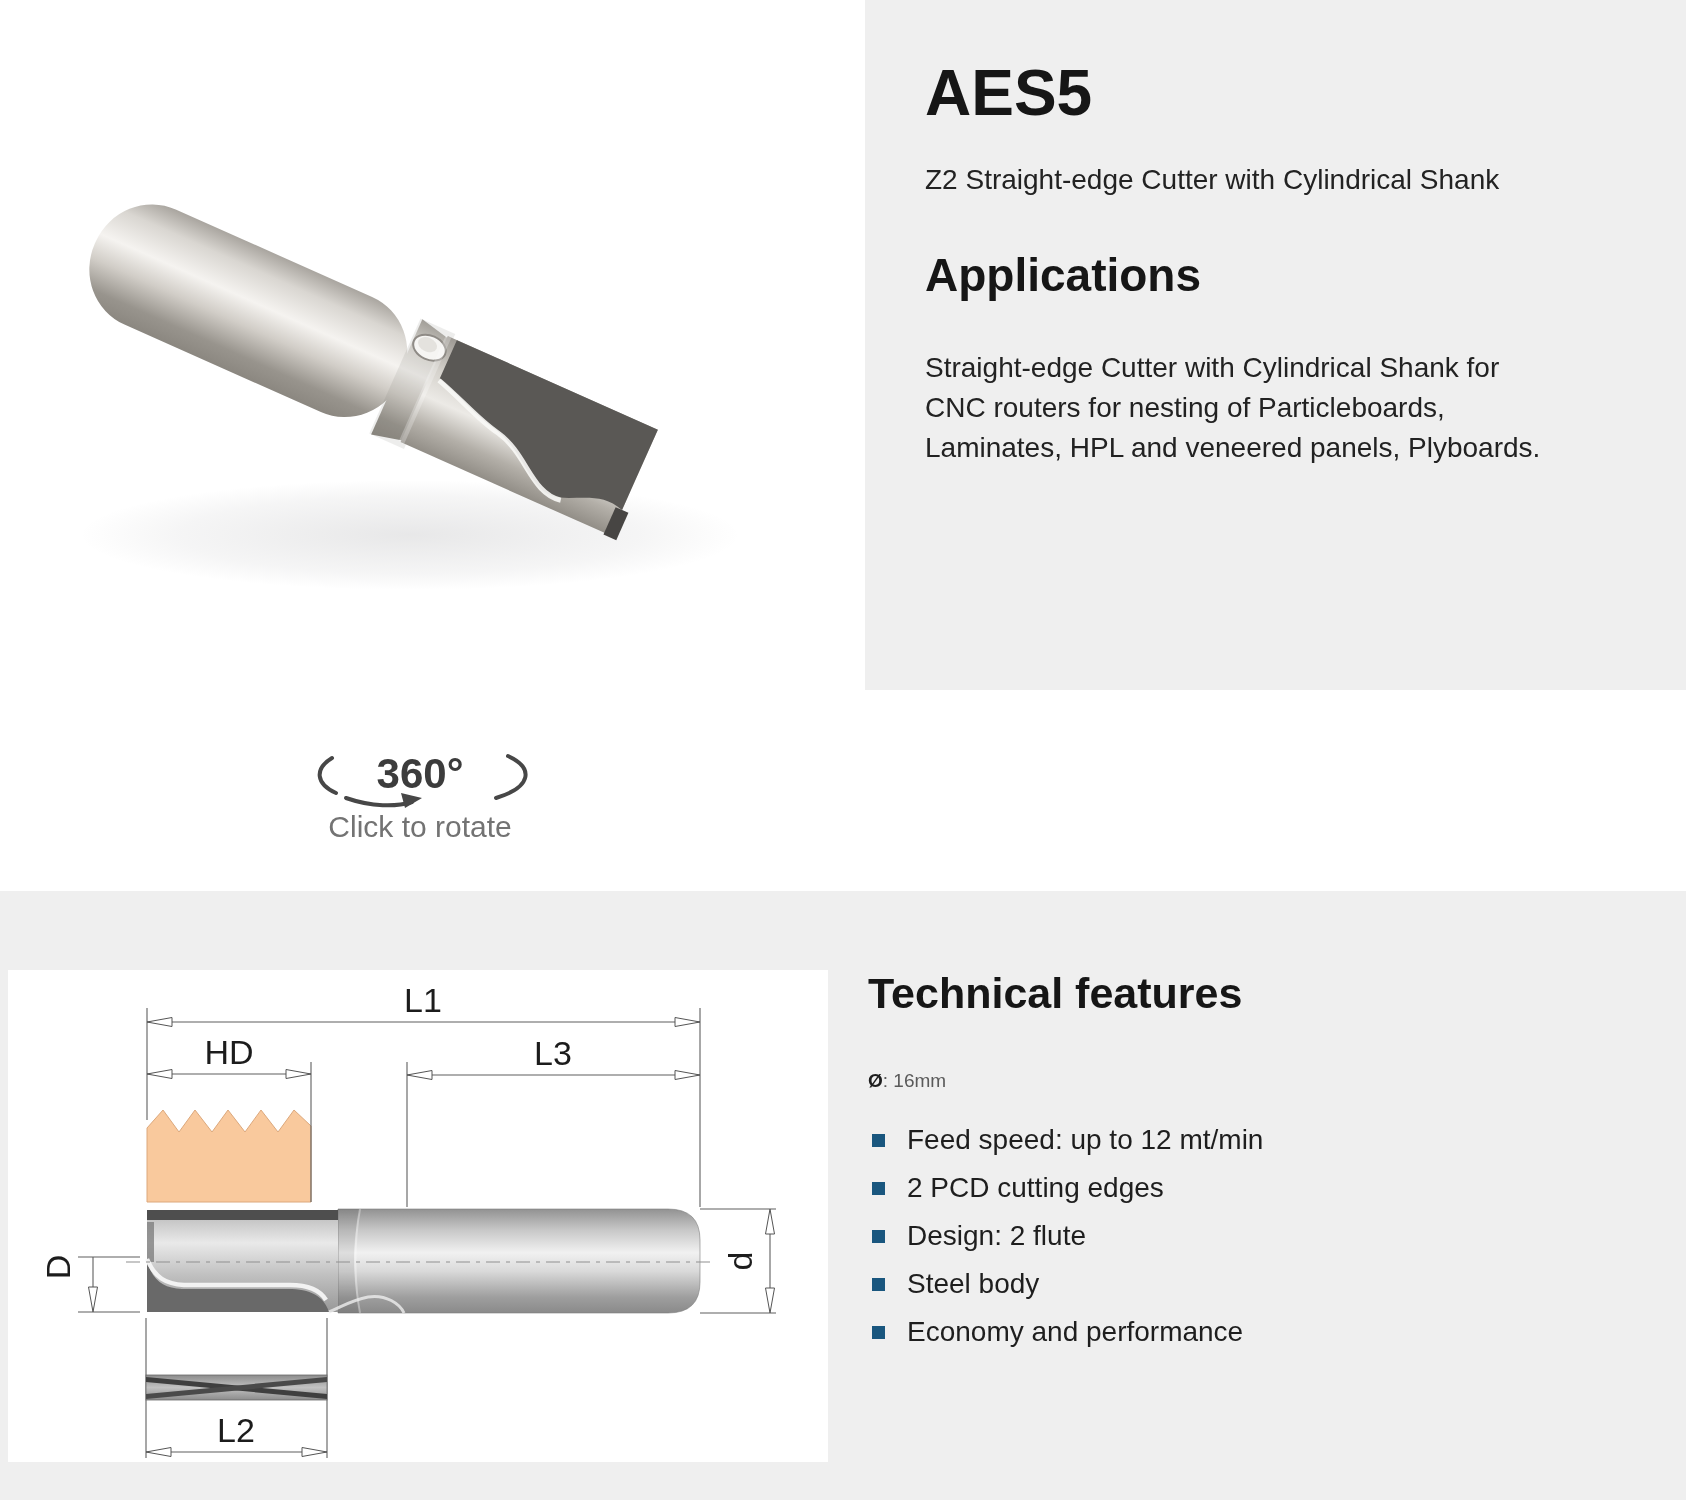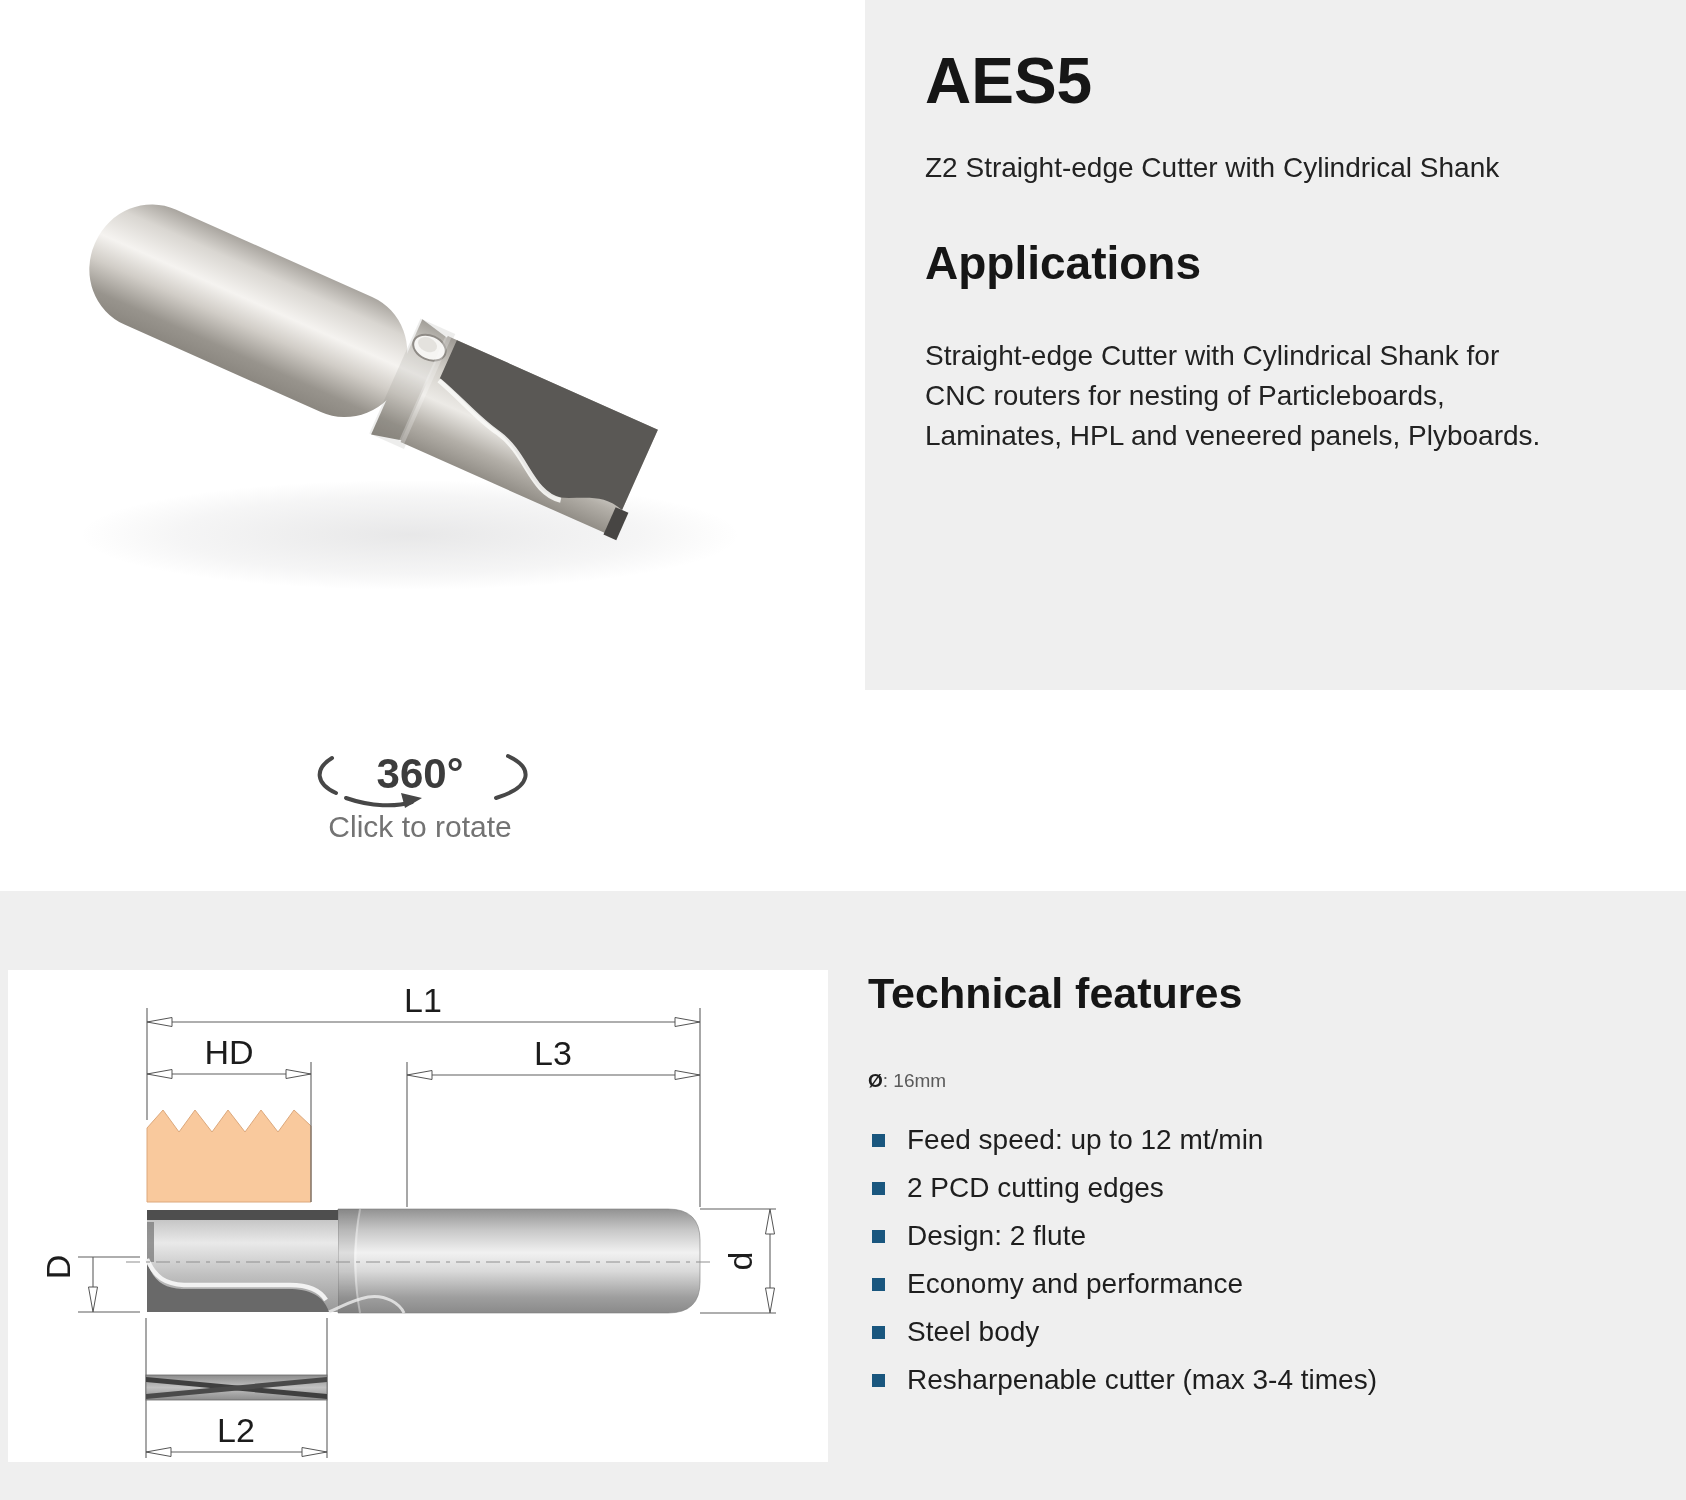--- a/index.html
+++ b/index.html
@@ -5,21 +5,21 @@
   html,body{margin:0;padding:0;}
   body{
     width:1686px;height:1500px;position:relative;overflow:hidden;
     background:#ffffff;
     font-family:"Liberation Sans", sans-serif;
     color:#1f1f1f;
   }
   
   .info-panel{
     position:absolute;left:865px;top:0;width:821px;height:690px;
-    background:#efefef;box-sizing:border-box;padding:30px 40px 0 60px;
+    background:#efefef;box-sizing:border-box;padding:42px 40px 0 60px;
   }
   .info-panel h1{
     margin:14px 0 0 0;font-size:64px;font-weight:bold;color:#161616;letter-spacing:0;
   }
   .info-subtitle{
     margin-top:34px;font-size:28px;color:#222222;
   }
   .info-panel h2{
     margin:52px 0 8px 0;font-size:46px;font-weight:bold;color:#161616;
   }
@@ -219,25 +219,21 @@
         <li>
           <span class="bullet-square" style="background: rgb(25, 86, 126);"></span>
           <span>2 PCD cutting edges</span>
         </li>
         <li>
           <span class="bullet-square" style="background: rgb(25, 86, 126);"></span>
           <span>Design: 2 flute</span>
         </li>
         <li>
           <span class="bullet-square" style="background: rgb(25, 86, 126);"></span>
+          <span>Steel body</span>
+        </li>
+        <li>
+          <span class="bullet-square" style="background: rgb(25, 86, 126);"></span>
           <span>Economy and performance</span>
-        </li>
-        <li>
-          <span class="bullet-square" style="background: rgb(25, 86, 126);"></span>
-          <span>Steel body</span>
-        </li>
-        <li>
-          <span class="bullet-square" style="background: rgb(25, 86, 126);"></span>
-          <span>Resharpenable cutter (max 3-4 times)</span>
         </li>
       </ul>
   </div>
 </div>
 
 </body></html>

